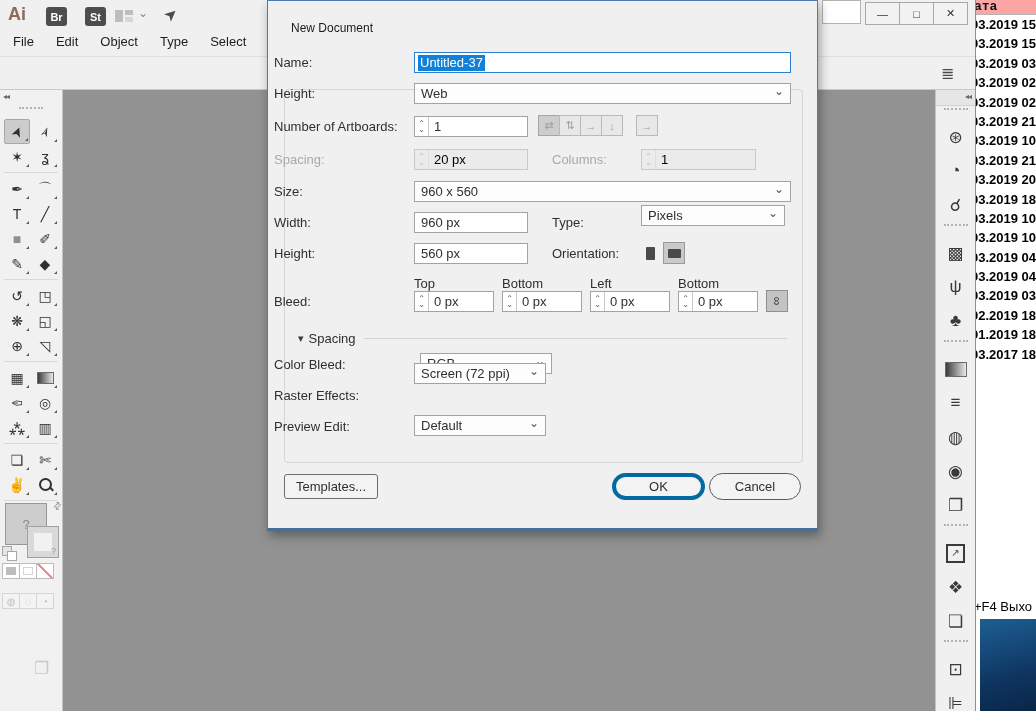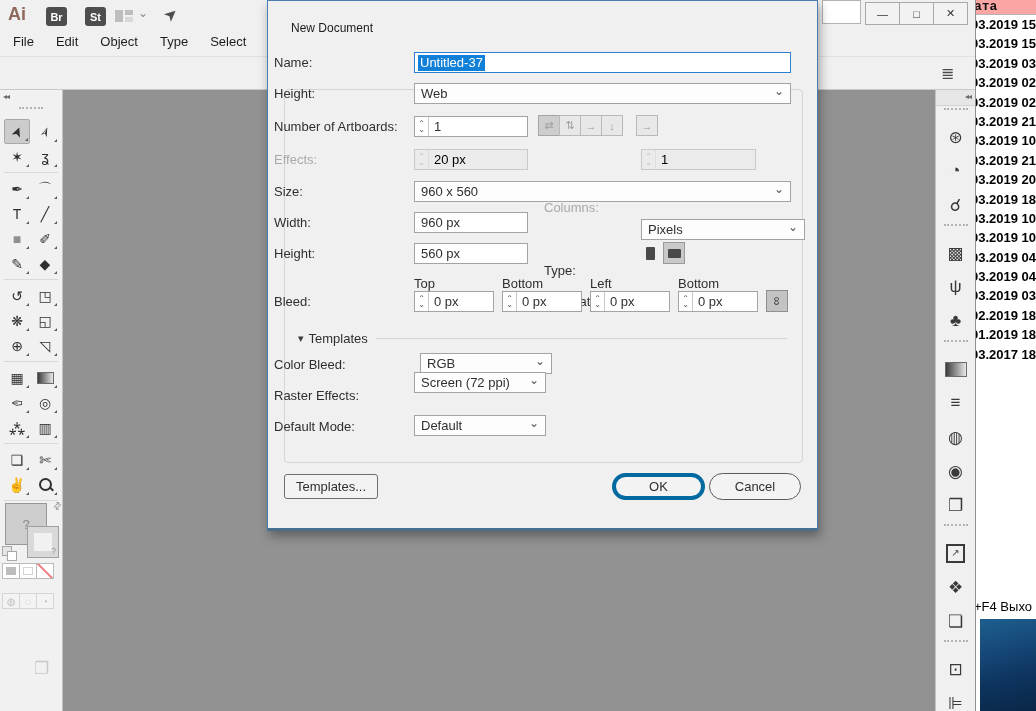--- a/index.html
+++ b/index.html
@@ -90,21 +90,21 @@
     background:linear-gradient(165deg,#1d5f8e 0%,#174b7c 30%,#0e3560 62%,#0a2647 100%);}
 
   
   .dialog{position:absolute;left:267px;top:0px;width:551px;height:531px;background:#f0f0f0;
     border:1px solid #4a7dad;border-bottom:3px solid #4a6e8f;box-sizing:border-box;
     box-shadow:2px 5px 10px rgba(0,0,0,0.35);font-size:13px;color:#2f2f2f;}
   .dtitle{position:absolute;left:23px;top:20px;font-size:12px;color:#1a1a1a;}
   .groupbox{position:absolute;left:16px;top:88px;width:519px;height:374px;border:1px solid #d8d6d4;
     border-radius:4px;box-sizing:border-box;}
   .dlabel{position:absolute;left:6px;width:135px;height:16px;line-height:16px;text-align:left;}
-  .dlabel.r{left:276px;width:90px;margin-top:48px;}
+  .dlabel.r{left:284px;width:90px;}
   .dlabel.dis{color:#a9a9a9;}
   .name-input{position:absolute;height:21px;background:#fff;border:1px solid #2d7fd4;box-sizing:border-box;
     display:flex;align-items:center;padding:0 3px;}
   .sel-text{background:#1080d8;color:#fff;padding:0 2px;line-height:16px;}
   .ddl{position:absolute;height:21px;background:#fdfdfd;border:1px solid #a3a3a3;box-sizing:border-box;
     display:flex;align-items:center;padding:0 6px;}
   .ddl .chev{position:absolute;right:6px;top:0px;font-size:12px;color:#555;}
   .dinput{position:absolute;height:21px;background:#fff;border:1px solid #a3a3a3;box-sizing:border-box;
     display:flex;align-items:center;padding:0 6px;}
   .spinner{position:absolute;height:21px;background:#fff;border:1px solid #a3a3a3;box-sizing:border-box;
@@ -434,21 +434,21 @@
     <div class="seg" style="left:271px;top:114px">
         <span class="segbtn on">⇄</span>
         <span class="segbtn">⇅</span>
         <span class="segbtn">→</span>
         <span class="segbtn">↓</span>
       </div>
     <div class="seg" style="left:369px;top:114px">
       <span class="segbtn">→</span>
     </div>
 
-    <div class="dlabel dis" style="top:151px">Effects:</div>
+    <div class="dlabel dis" style="top:151px">Spacing:</div>
     <div class="spinner dis" style="left:146px;top:148px;width:114px">
       <span class="spincol">
         <span>⌃</span>
         <span>⌄</span>
       </span>
       <span class="spinval">20 px</span>
     </div>
     <div class="dlabel dis r" style="top:151px">Columns:</div>
     <div class="spinner dis" style="left:373px;top:148px;width:115px">
       <span class="spincol">
@@ -462,21 +462,21 @@
     <div class="ddl" style="left:146px;top:180px;width:377px">
       <span>960 x 560</span>
       <span class="chev">⌄</span>
     </div>
 
     <div class="dlabel" style="top:214px">Width:</div>
     <div class="dinput" style="left:146px;top:211px;width:114px">
       <span>960 px</span>
     </div>
     <div class="dlabel r" style="top:214px">Type:</div>
-    <div class="ddl" style="left:373px;top:218px;width:164px">
+    <div class="ddl" style="left:373px;top:204px;width:144px">
       <span>Pixels</span>
       <span class="chev">⌄</span>
     </div>
 
     <div class="dlabel" style="top:245px">Height:</div>
     <div class="dinput" style="left:146px;top:242px;width:114px">
       <span>560 px</span>
     </div>
     <div class="dlabel r" style="top:245px">Orientation:</div>
     <div class="ob" style="left:371px;top:241px">
@@ -518,35 +518,35 @@
           <span>⌄</span>
         </span>
       <span class="spinval">0 px</span>
     </div>
     <div class="linkbtn" style="left:498px;top:289px">
       <span>∞</span>
     </div>
 
     <div class="advrow">
       <span class="tri">▾</span>
-      <span>Templates</span>
+      <span>Spacing</span>
       <span class="line"></span>
     </div>
 
     <div class="dlabel" style="top:356px">Color Bleed:</div>
     <div class="ddl" style="left:152px;top:352px;width:132px">
       <span>RGB</span>
       <span class="chev">⌄</span>
     </div>
     <div class="dlabel" style="top:387px">Raster Effects:</div>
-    <div class="ddl" style="left:146px;top:371px;width:132px">
+    <div class="ddl" style="left:146px;top:362px;width:132px">
       <span>Screen (72 ppi)</span>
       <span class="chev">⌄</span>
     </div>
-    <div class="dlabel" style="top:418px">Default Mode:</div>
+    <div class="dlabel" style="top:418px">Preview Edit:</div>
     <div class="ddl" style="left:146px;top:414px;width:132px">
       <span>Default</span>
       <span class="chev">⌄</span>
     </div>
 
     <div class="btn" style="left:16px;top:473px;width:94px;height:25px">Templates...</div>
     <div class="btn pill ok" style="left:344px;top:472px;width:93px;height:27px">OK</div>
     <div class="btn pill" style="left:441px;top:472px;width:92px;height:27px">Cancel</div>
   </div>
 </div>

